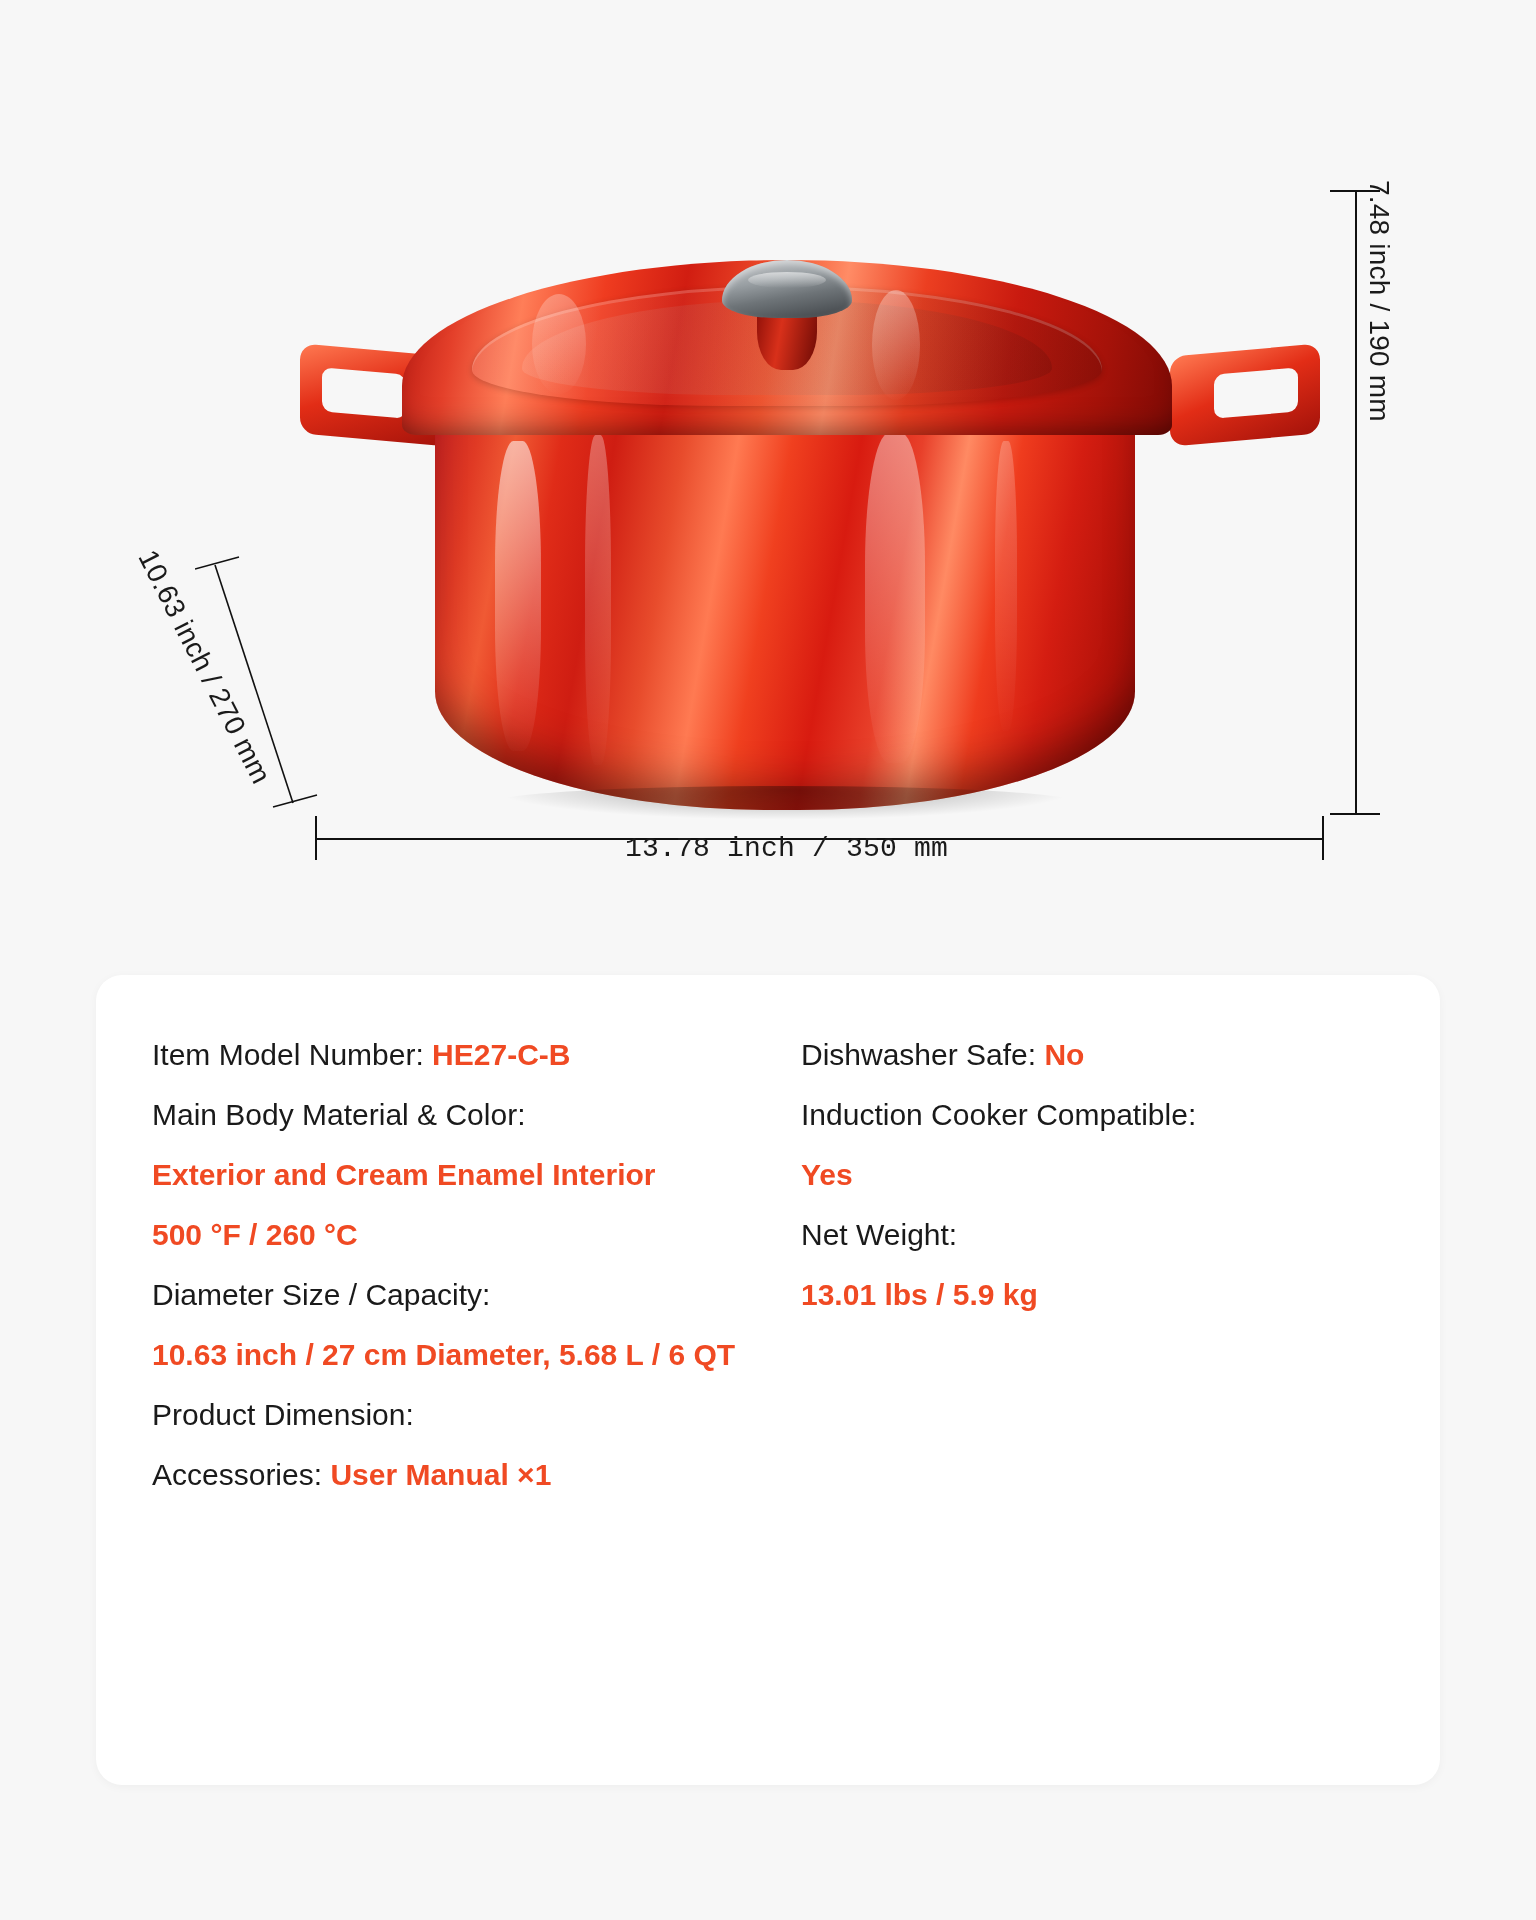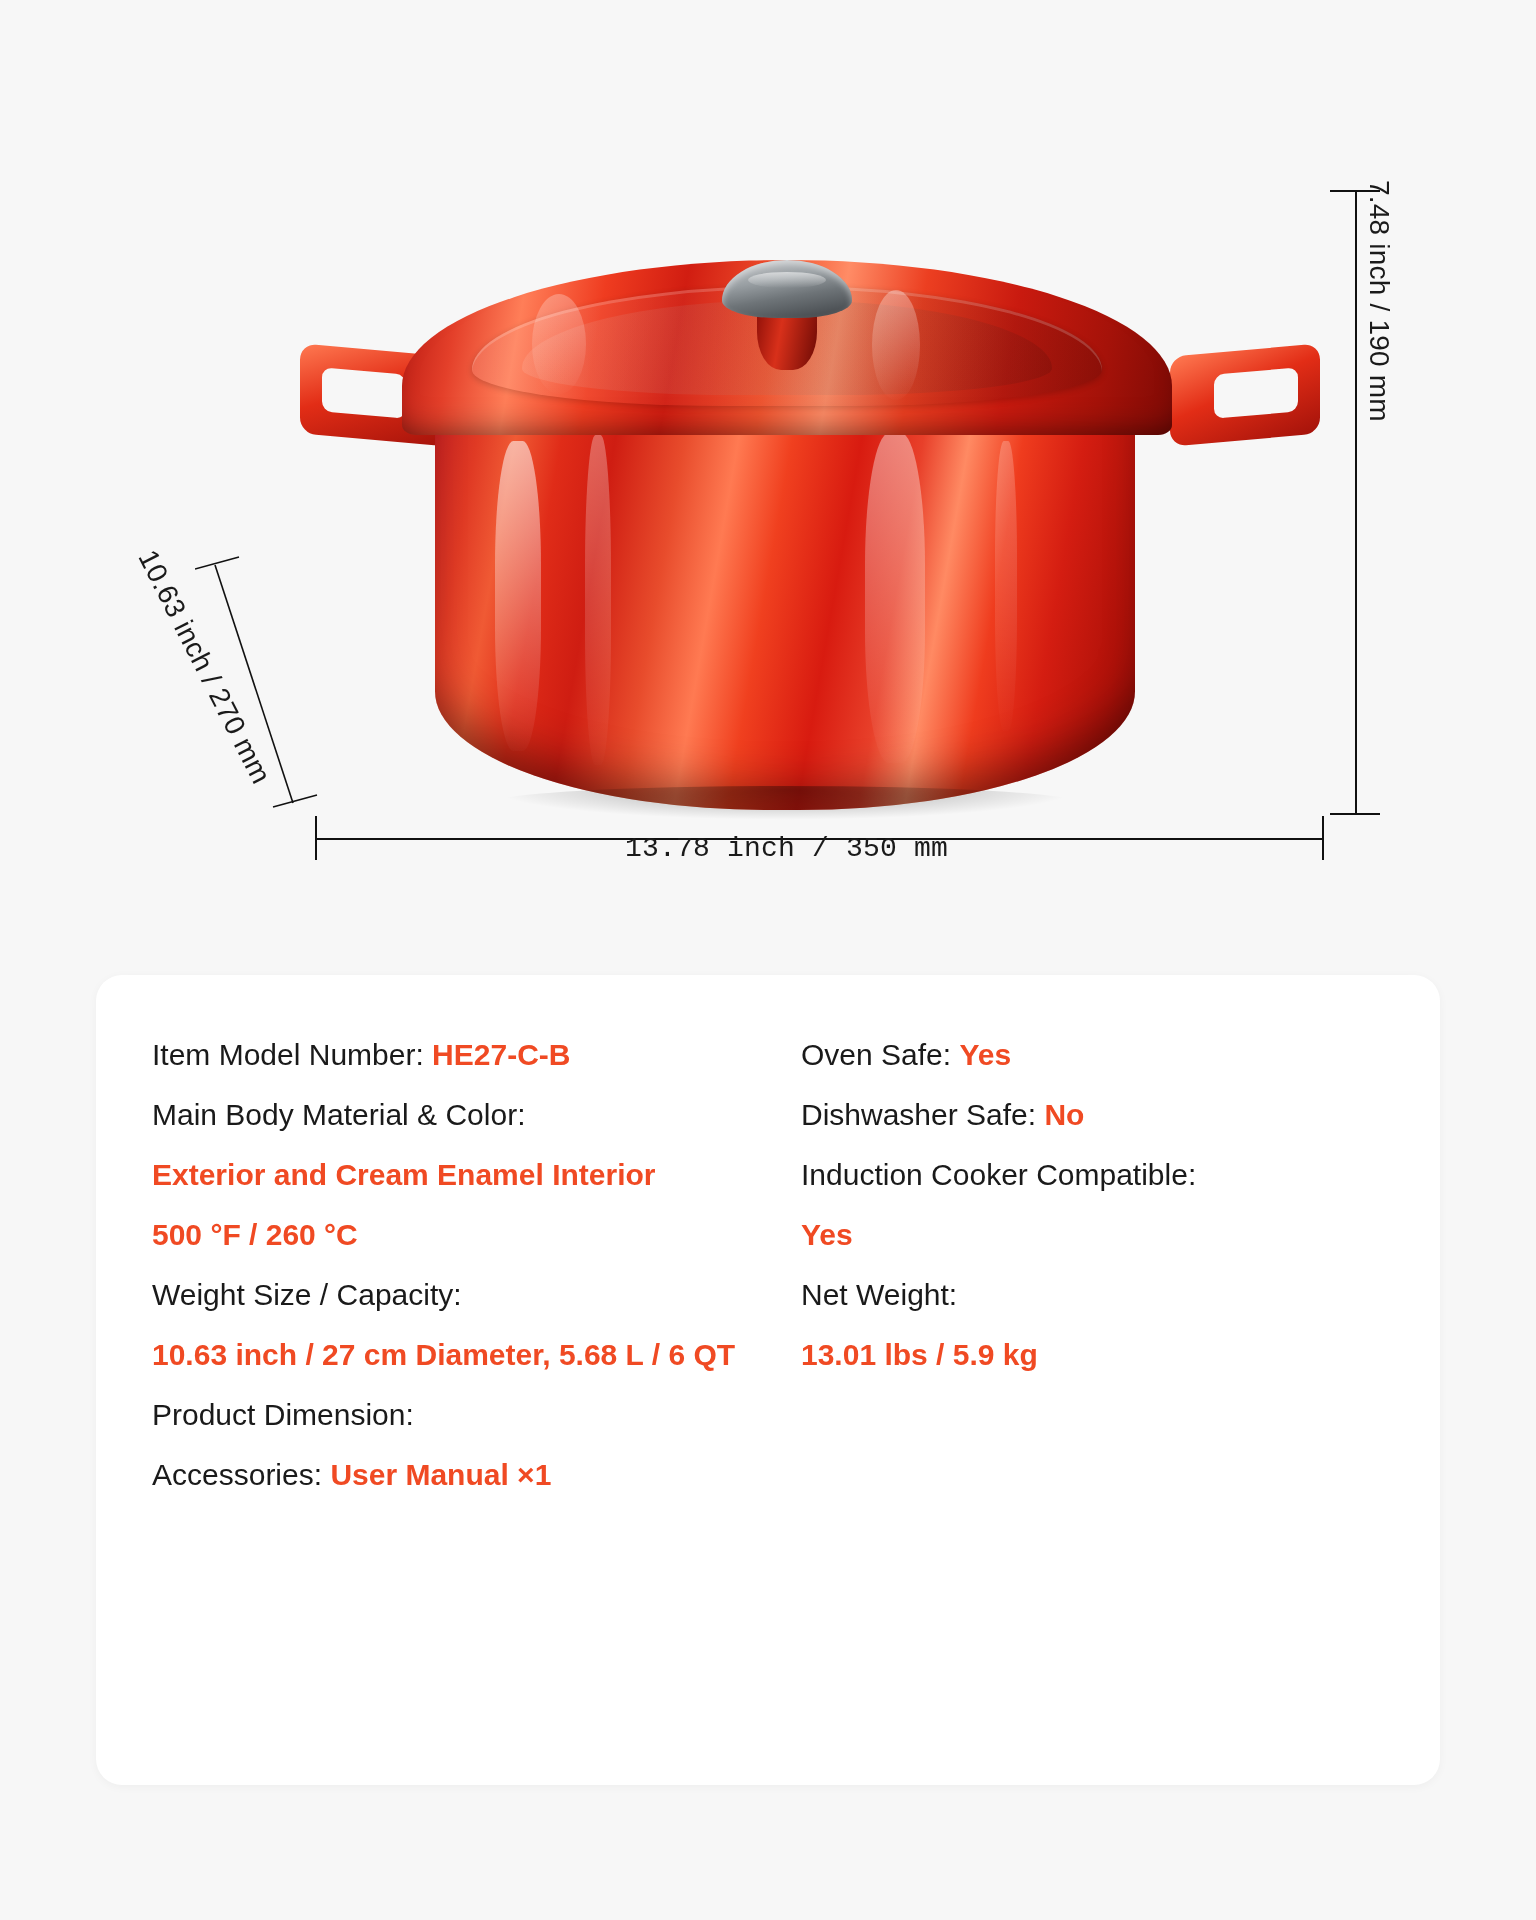--- a/index.html
+++ b/index.html
@@ -317,37 +317,34 @@
         <div class="spec-row">
           <span class="lbl">Main Body Material &amp; Color:</span>
         </div>
         <div class="spec-row">
           <span class="val">Exterior and Cream Enamel Interior</span>
         </div>
         <div class="spec-row">
           <span class="val">500 °F / 260 °C</span>
         </div>
         <div class="spec-row">
-          <span class="lbl">Weight Size / Capacity:</span>
+          <span class="lbl">Diameter Size / Capacity:</span>
         </div>
         <div class="spec-row">
           <span class="val">10.63 inch / 27 cm Diameter, 5.68 L / 6 QT</span>
         </div>
         <div class="spec-row">
           <span class="lbl">Product Dimension:</span>
         </div>
         <div class="spec-row">
           <span class="lbl">Accessories: </span><span class="val">User Manual ×1</span>
         </div>
       </div>
 
       <div class="spec-col right">
-        <div class="spec-row">
-          <span class="lbl">Oven Safe: </span><span class="val">Yes</span>
-        </div>
         <div class="spec-row">
           <span class="lbl">Dishwasher Safe: </span><span class="val">No</span>
         </div>
         <div class="spec-row">
           <span class="lbl">Induction Cooker Compatible:</span>
         </div>
         <div class="spec-row">
           <span class="val">Yes</span>
         </div>
         <div class="spec-row">

